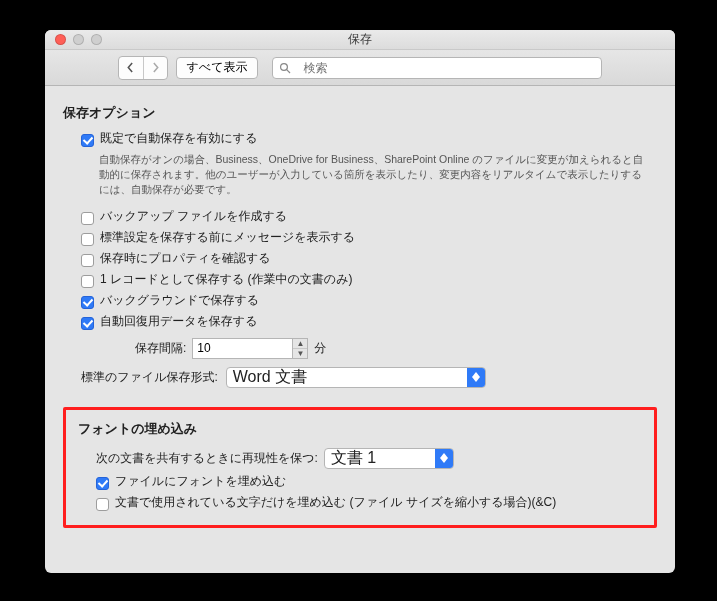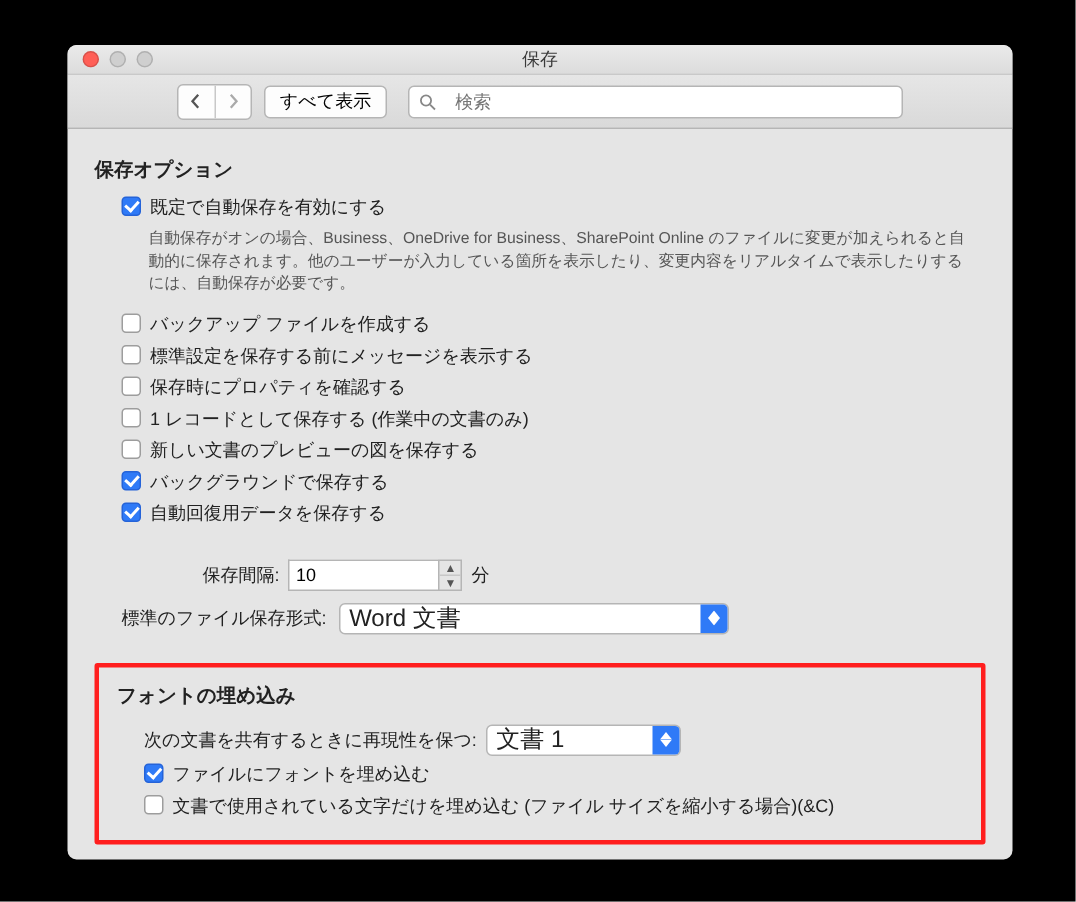--- a/index.html
+++ b/index.html
@@ -103,21 +103,21 @@
   .section-title {
     font-weight: 600;
     font-size: 13px;
     margin-bottom: 6px;
   }
   .row {
     display:flex; align-items:flex-start;
     padding: 2px 0;
     gap:6px;
   }
-  .indent1 { padding-left: 18px; }
+  .indent1 { padding-left: 18px; align-items: flex-end; }
   .cb {
     width:13px;height:13px;
     border:1px solid #9d9d9d; border-radius:3px;
     background:#fff;
     flex-shrink:0;
     margin-top:1px;
     position:relative;
   }
   .cb.checked {
     background:#2f7af7;
@@ -135,21 +135,21 @@
   .helptext {
     font-size:10.5px;
     color:#555;
     line-height:1.45;
     padding: 3px 10px 8px 36px;
   }
   .label { font-size:12px; }
   .inline-ctrl {
     display:flex; align-items:center; gap:6px;
     padding-left: 72px;
-    margin-top:20px;
+    margin-top:6px;
     margin-bottom:8px;
   }
   .numfield {
     display:flex;
     height:21px;
   }
   .numfield input {
     width: 100px;
     border:1px solid #b5b5b5;
     border-right:none;
@@ -257,24 +257,20 @@
       <div class="cb"></div>
       <span class="label">標準設定を保存する前にメッセージを表示する</span>
     </div>
     <div class="row indent1">
       <div class="cb"></div>
       <span class="label">保存時にプロパティを確認する</span>
     </div>
     <div class="row indent1">
       <div class="cb"></div>
       <span class="label">1 レコードとして保存する (作業中の文書のみ)</span>
-    </div>
-    <div class="row indent1">
-      <div class="cb"></div>
-      <span class="label">新しい文書のプレビューの図を保存する</span>
     </div>
     <div class="row indent1">
       <div class="cb checked"></div>
       <span class="label">バックグラウンドで保存する</span>
     </div>
     <div class="row indent1">
       <div class="cb checked"></div>
       <span class="label">自動回復用データを保存する</span>
     </div>
 

